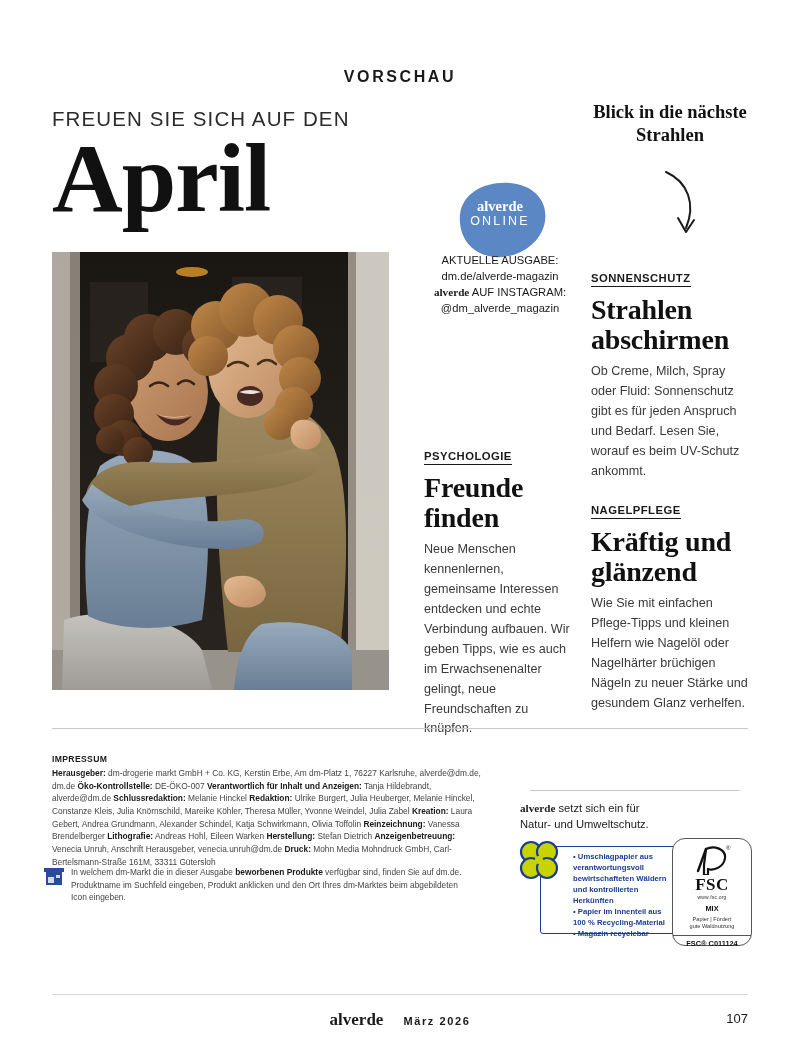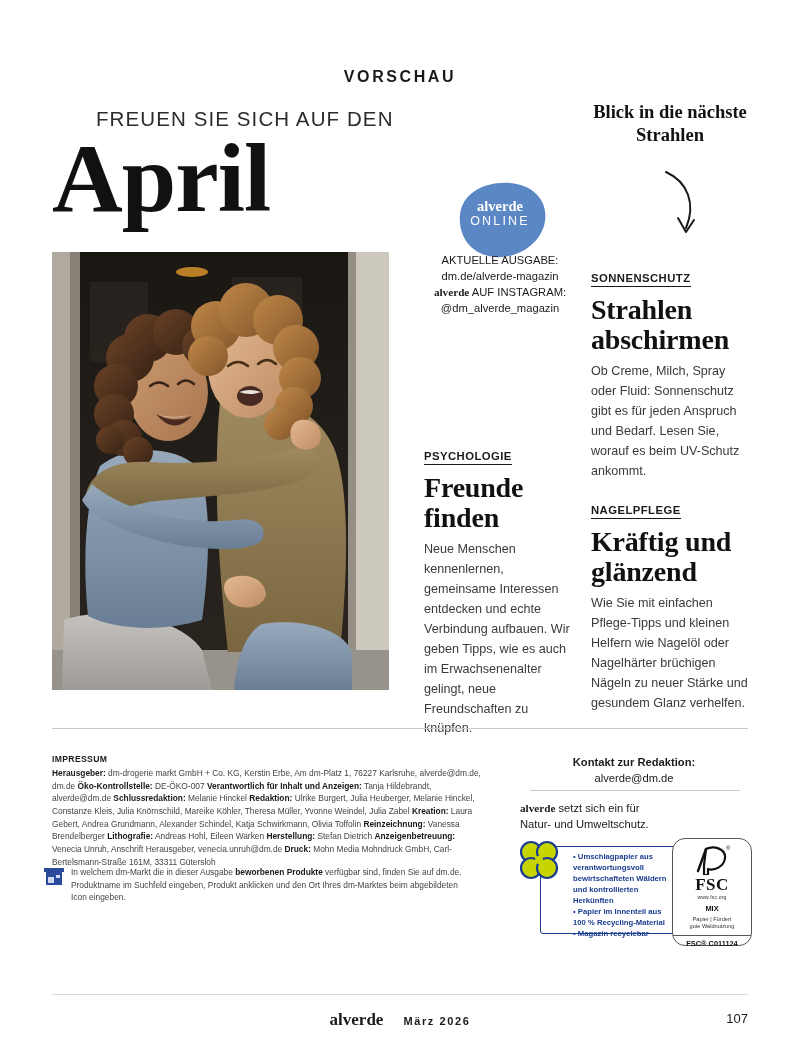--- a/index.html
+++ b/index.html
@@ -45,21 +45,20 @@
     top: 108px;
     left: 52px;
     width: 400px;
   }
   .eyebrow {
     font-size: 20.5px;
     font-weight: 300;
     letter-spacing: 1.1px;
     color: #2b2b2b;
     line-height: 1.1;
-    margin-left: 44px;
   }
   .month {
     font-family: "Liberation Serif", serif;
     font-size: 98px;
     font-weight: 700;
     line-height: 0.92;
     letter-spacing: -1px;
     color: #111;
     margin-top: 2px;
   }
@@ -545,24 +544,20 @@
   <div class="dm-note">
     <svg class="dm-icon" width="20" height="17" viewBox="0 0 20 17">
       <path d="M0 0 H20 V4 H0 Z" fill="#2a4b9b"></path>
       <path d="M2 4 H18 V17 H2 Z" fill="#2a4b9b"></path>
       <path d="M4 9 H10 V15 H4 Z" fill="#cfd9ef"></path>
       <path d="M12 7 H16 V10 H12 Z" fill="#cfd9ef"></path>
     </svg>
     <div class="txt">In welchem dm-Markt die in dieser Ausgabe <b>beworbenen Produkte</b> verfügbar sind, finden Sie auf dm.de. Produktname im Suchfeld eingeben, Produkt anklicken und den Ort Ihres dm-Marktes beim abgebildeten Icon eingeben.</div>
   </div>
 
-  <div class="contact">
-    <div class="label">Kontakt zur Redaktion:</div>
-    <div>alverde@dm.de</div>
-  </div>
   <div class="contact-rule"></div>
 
   <div class="eco-claim">
     <div><span class="brand">alverde</span><span> setzt sich ein für</span></div>
     <div>Natur- und Umweltschutz.</div>
   </div>
 
   <div class="badges">
     <div class="eco-box">
       <ul>

